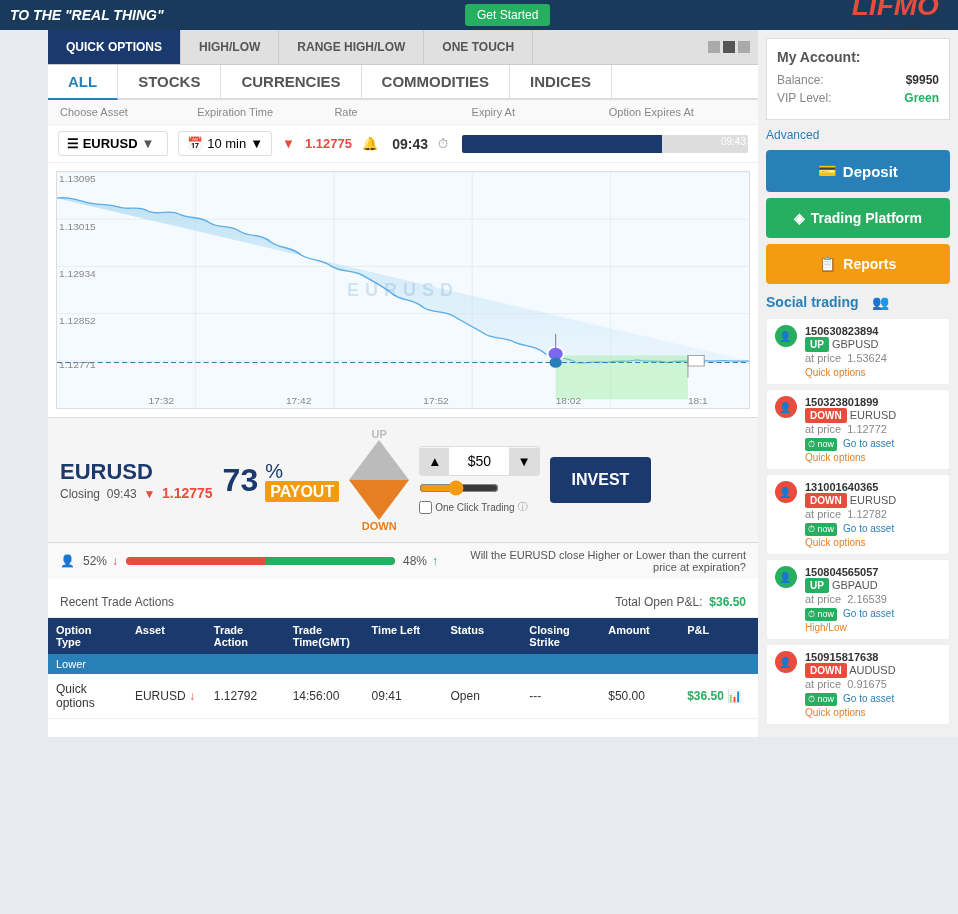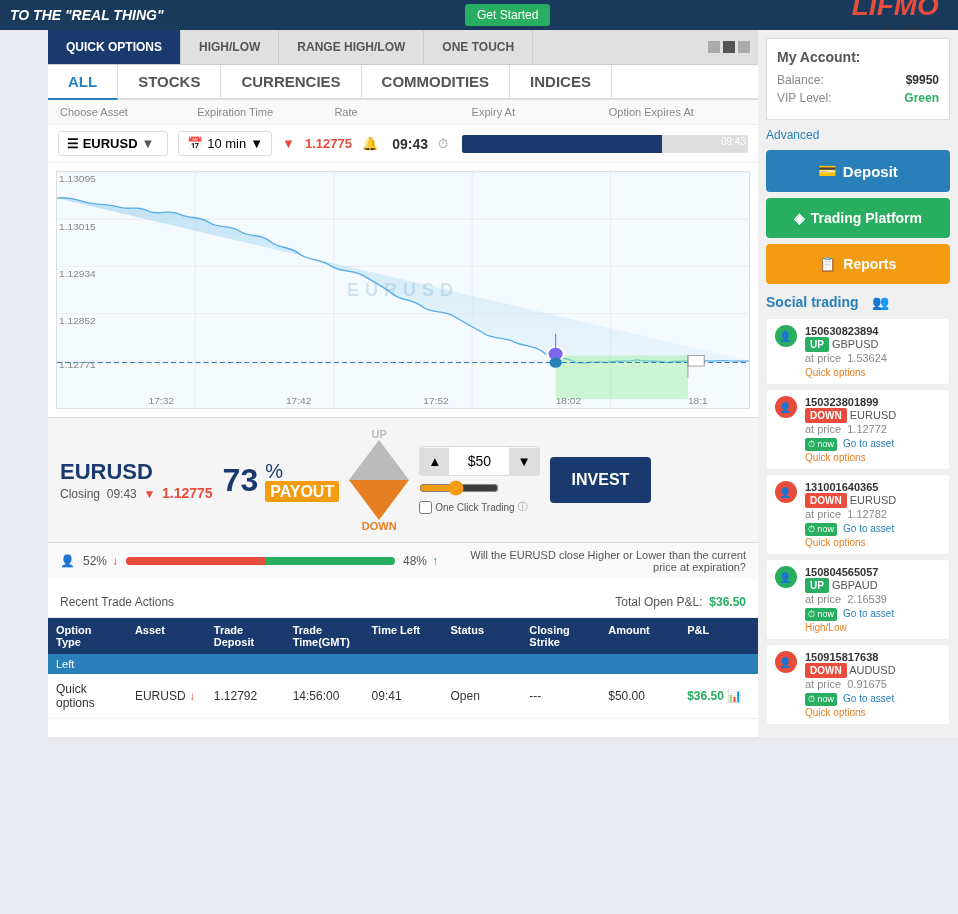--- a/index.html
+++ b/index.html
@@ -299,30 +299,30 @@
       <div class="recent-header">
         <span>Recent Trade Actions</span>
         <span>
           <span>Total Open P&amp;L:</span>&nbsp;
           <span class="total-pl">$36.50</span>
         </span>
       </div>
       <div class="table-header">
         <div class="th">Option Type</div>
         <div class="th">Asset</div>
-        <div class="th">Trade Deposit</div>
+        <div class="th">Trade Action</div>
         <div class="th">Trade Time(GMT)</div>
         <div class="th">Time Left</div>
         <div class="th">Status</div>
         <div class="th">Closing Strike</div>
         <div class="th">Amount</div>
         <div class="th">P&amp;L</div>
       </div>
       <div class="table-subrow">
-        <div class="td">Left</div>
+        <div class="td">Lower</div>
       </div>
       <div class="table-row">
         <div class="td">Quick options</div>
         <div class="td">
           <span>EURUSD</span>
           <span class="down-indicator"> ↓</span>
         </div>
         <div class="td">1.12792</div>
         <div class="td">14:56:00</div>
         <div class="td">09:41</div>

